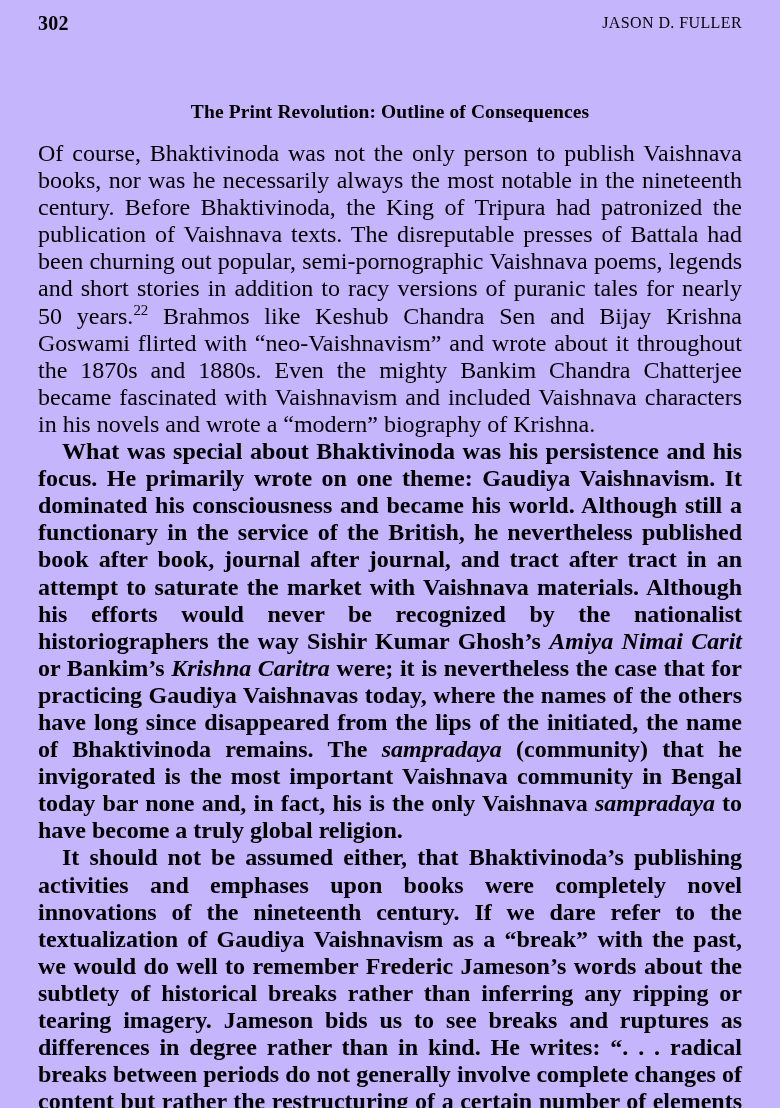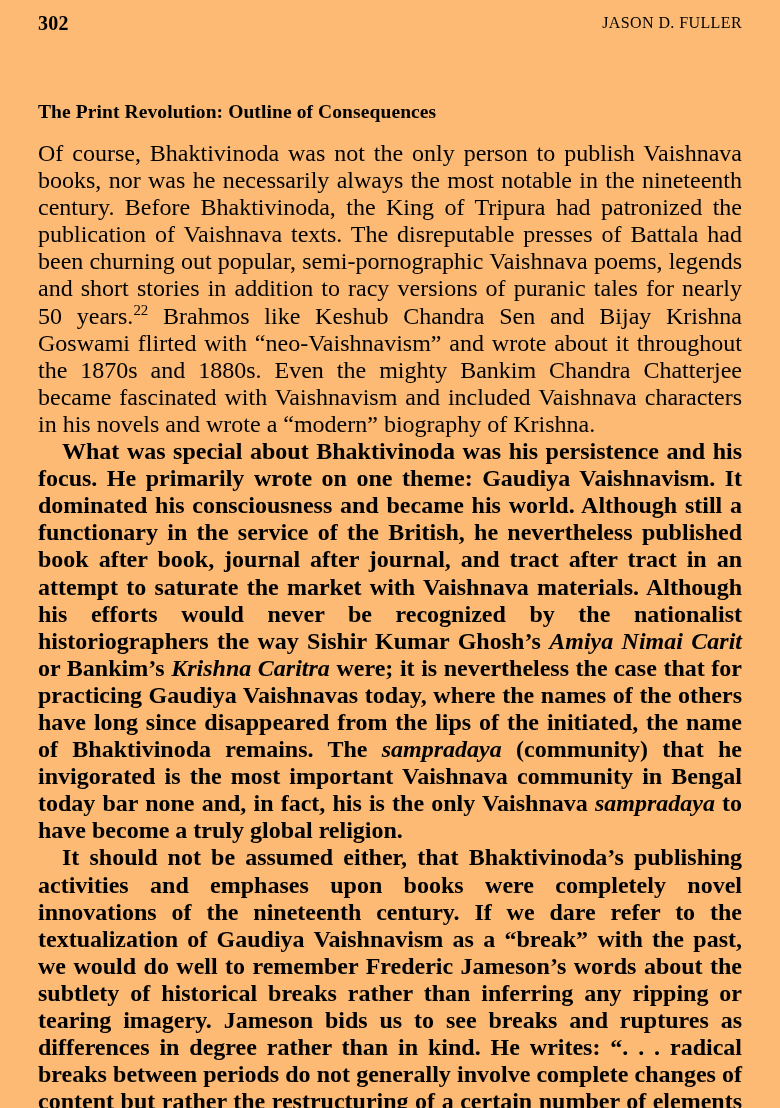--- a/index.html
+++ b/index.html
@@ -10,21 +10,21 @@
 
   body {
     font-family: "Liberation Serif", "DejaVu Serif", serif;
     color: #000000;
   }
 
   .page {
     position: relative;
     width: 780px;
     height: 1108px;
-    background: #fdba74;
+    background: #c4b5fd;
     overflow: hidden;
     box-sizing: border-box;
   }
 
   
   .running-head {
     position: absolute;
     top: 10px;
     left: 38px;
     right: 38px;
@@ -52,21 +52,21 @@
     line-height: 26px;
     letter-spacing: 0.4px;
   }
 
   
   .section-heading {
     position: absolute;
     top: 83px;
     left: 38px;
     right: 38px;
-    text-align: left;
+    text-align: center;
     font-weight: bold;
     font-size: 19.5px;
     line-height: 26px;
     letter-spacing: 0.1px;
   }
 
   
   .body-text {
     position: absolute;
     top: 140px;

